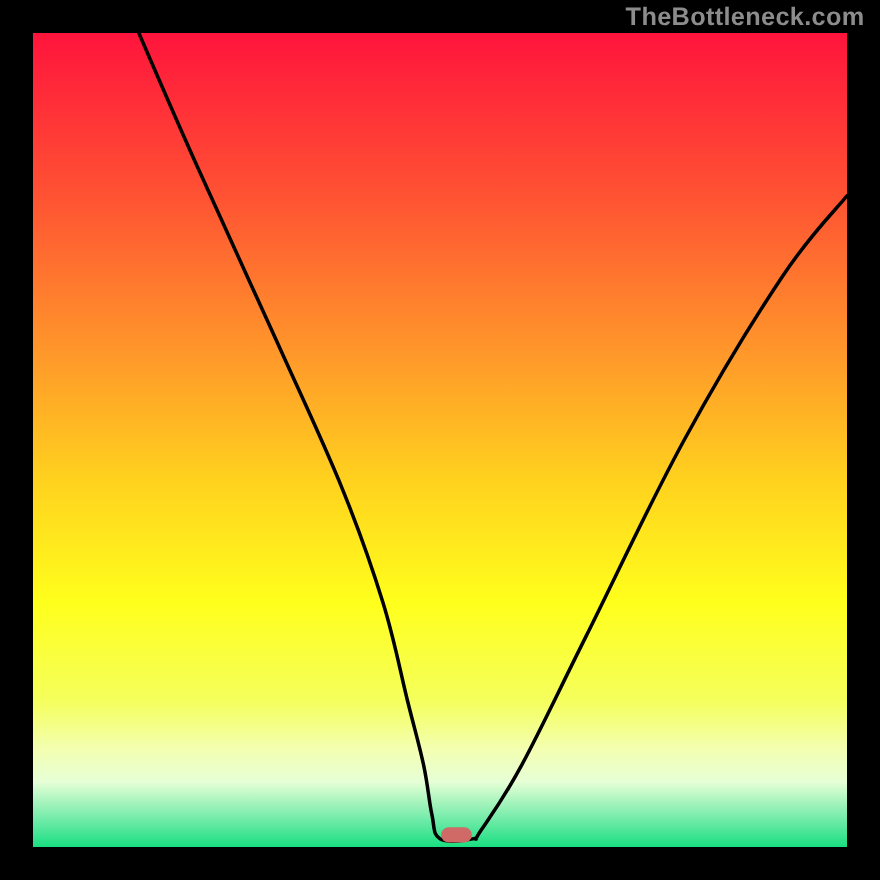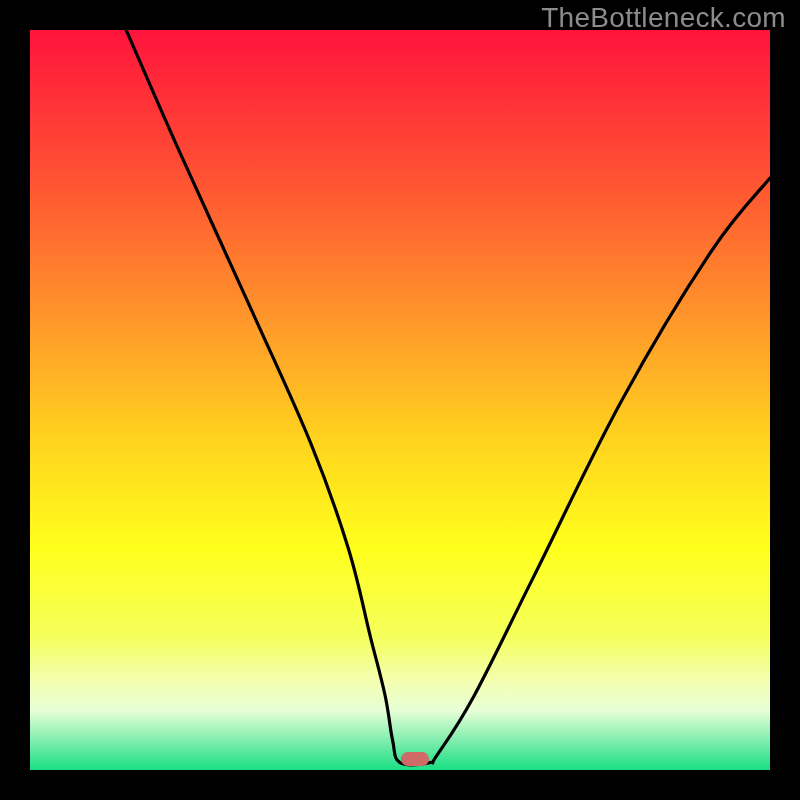--- a/index.html
+++ b/index.html
@@ -15,22 +15,22 @@
     position: relative;
     width: 800px;
     height: 800px;
     background: #000;
   }
   .watermark {
     position: absolute;
     top: 2px;
     right: 14px;
     color: #8c8c8c;
-    font-size: 28px;
-    font-weight: 400;
+    font-size: 23px;
+    font-weight: 700;
     letter-spacing: 0.3px;
     z-index: 5;
   }
   .plot-area {
     position: absolute;
     left: 30px;
     top: 30px;
     width: 740px;
     height: 740px;
     overflow: hidden;

